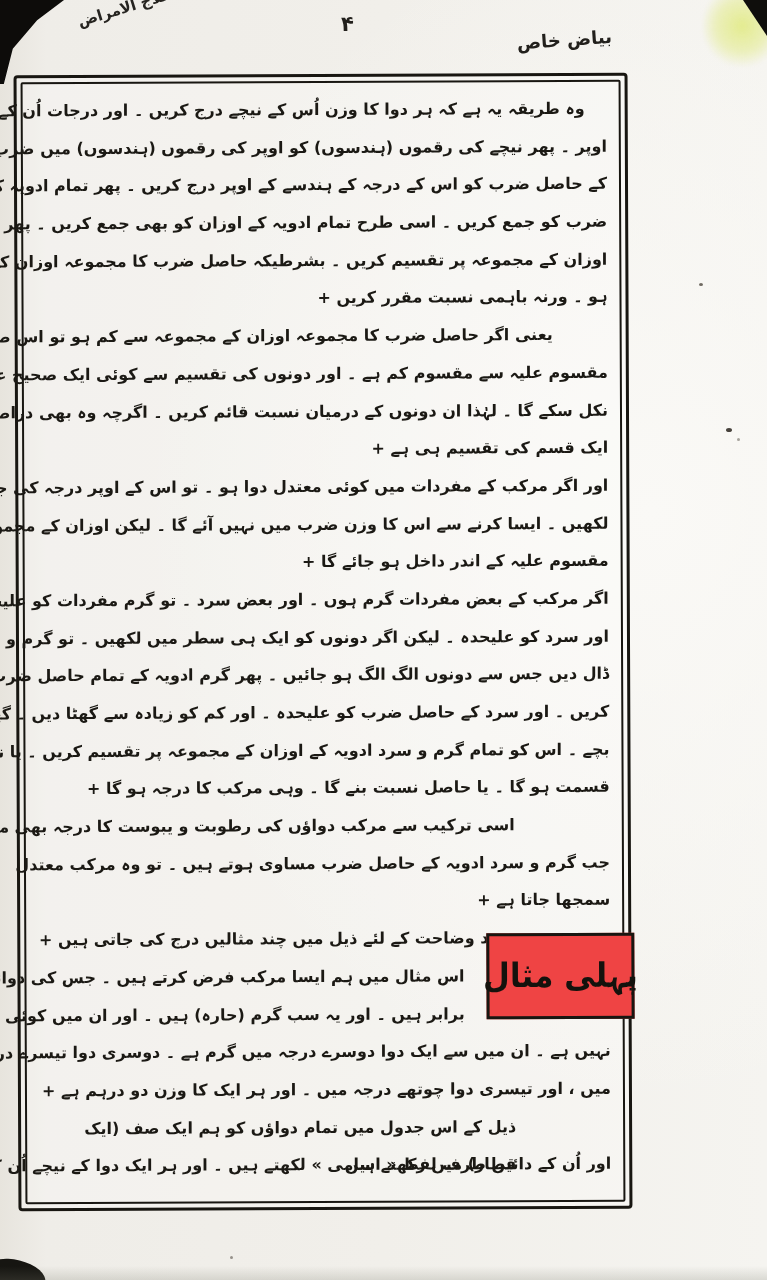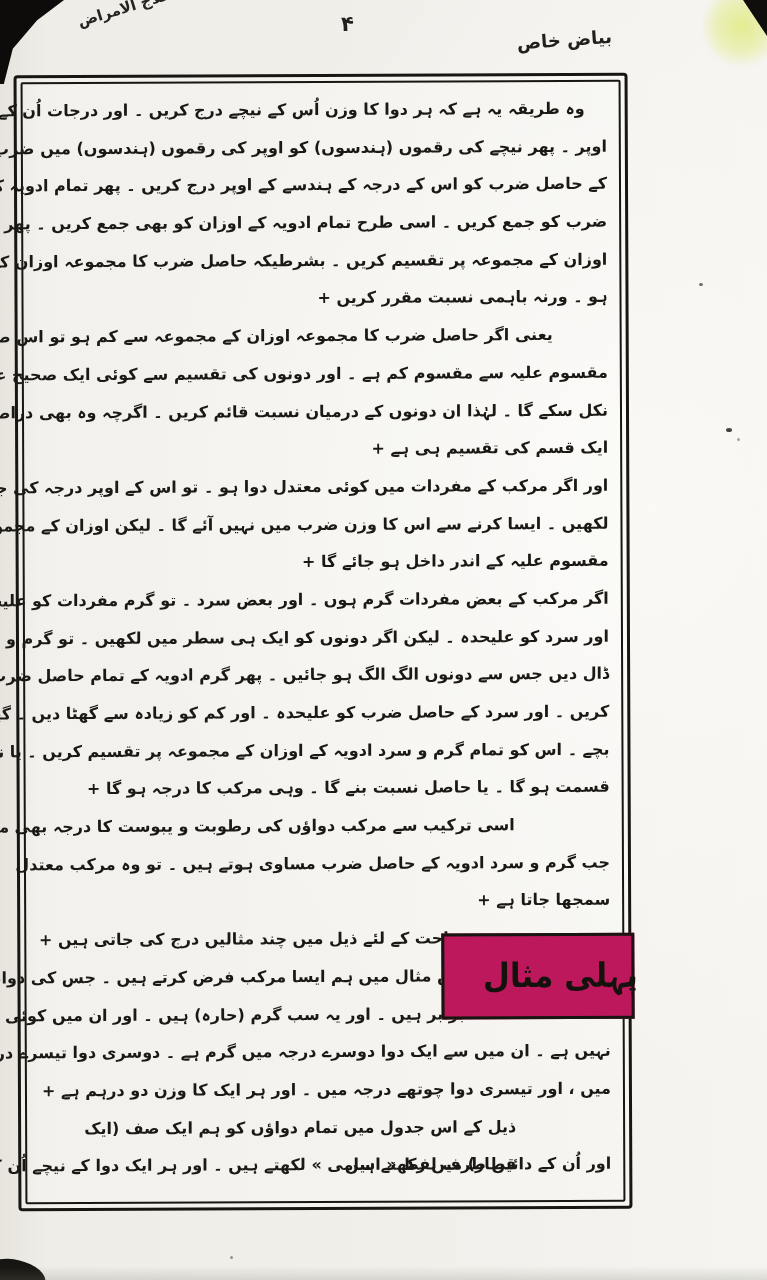--- a/index.html
+++ b/index.html
@@ -81,21 +81,21 @@
   .ln.noj{text-align:right;text-align-last:right;white-space:normal;}
   .ind1{padding-right:22px;}
   .ind2{padding-right:55px;}
   .ind3{padding-right:95px;}
   .boxline{margin-right:146px;}
   .example-box{
     position:absolute;top:851px;left:-2px;right:-12px;
     width:142px;height:80px;margin-right:auto;right:-12px;left:auto;
     border:3px solid #181611;border-left:3px solid #181611;
     display:flex;align-items:center;justify-content:center;
-    background:#be185d;z-index:2;padding-left:45px;
+    background:#ef4444;z-index:2;
   }
   .example-box .lbl{
     font-size:31px;font-weight:bold;color:#14120d;direction:rtl;white-space:nowrap;
     transform:scaleY(1.08);
   }
 </style>
 </head>
 <body>
 
 <div class="paper"></div>

